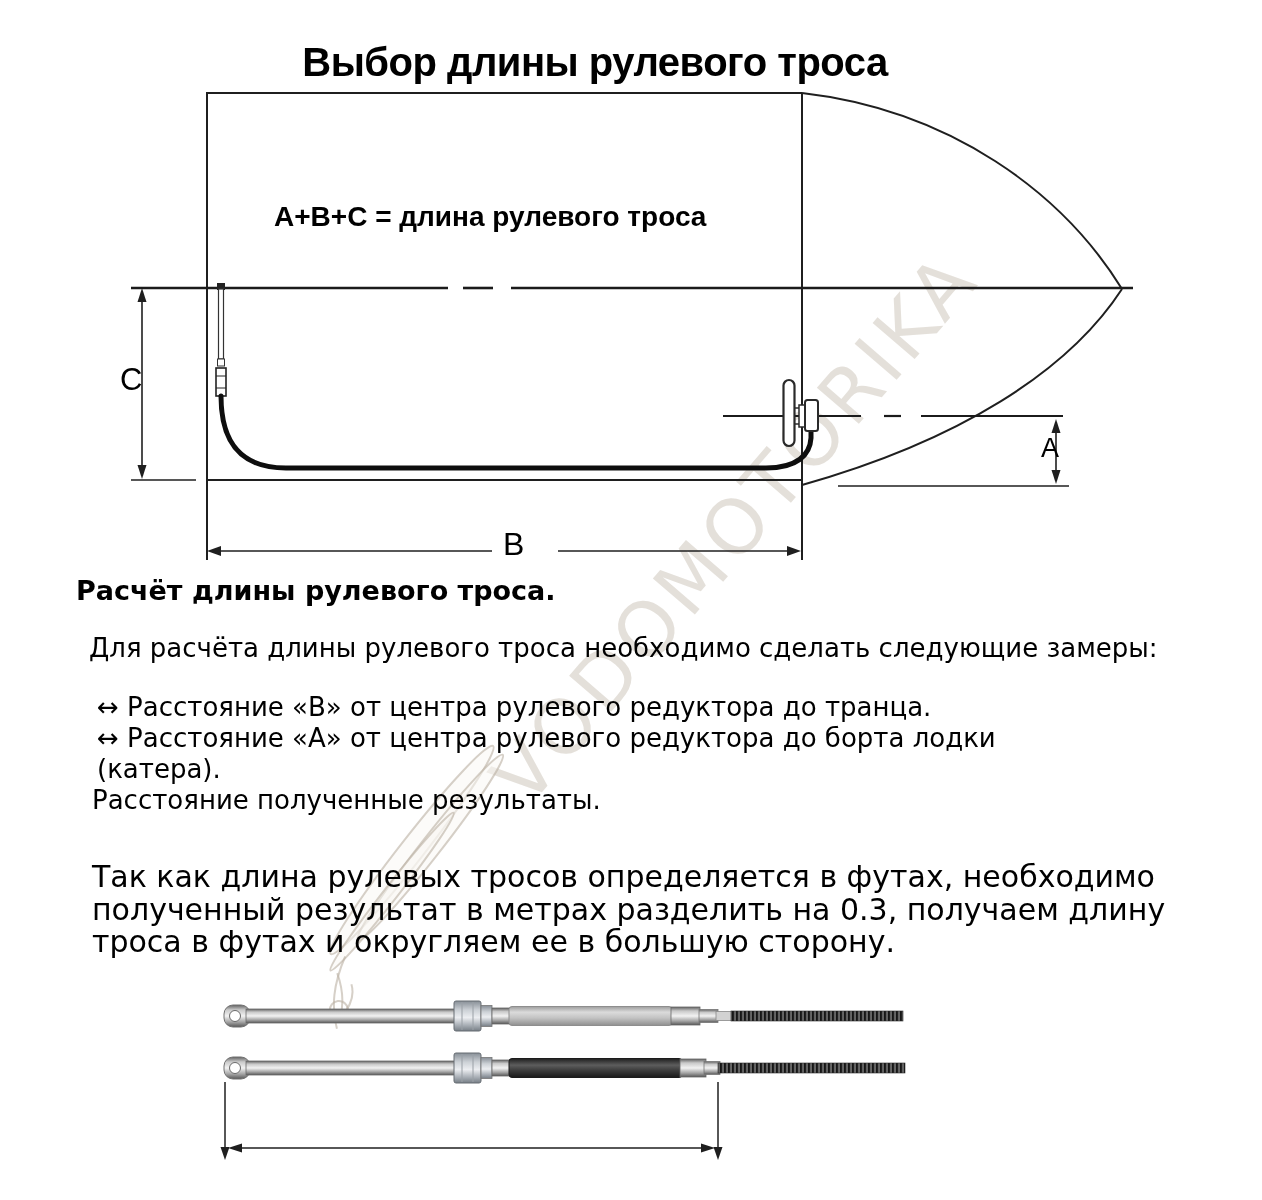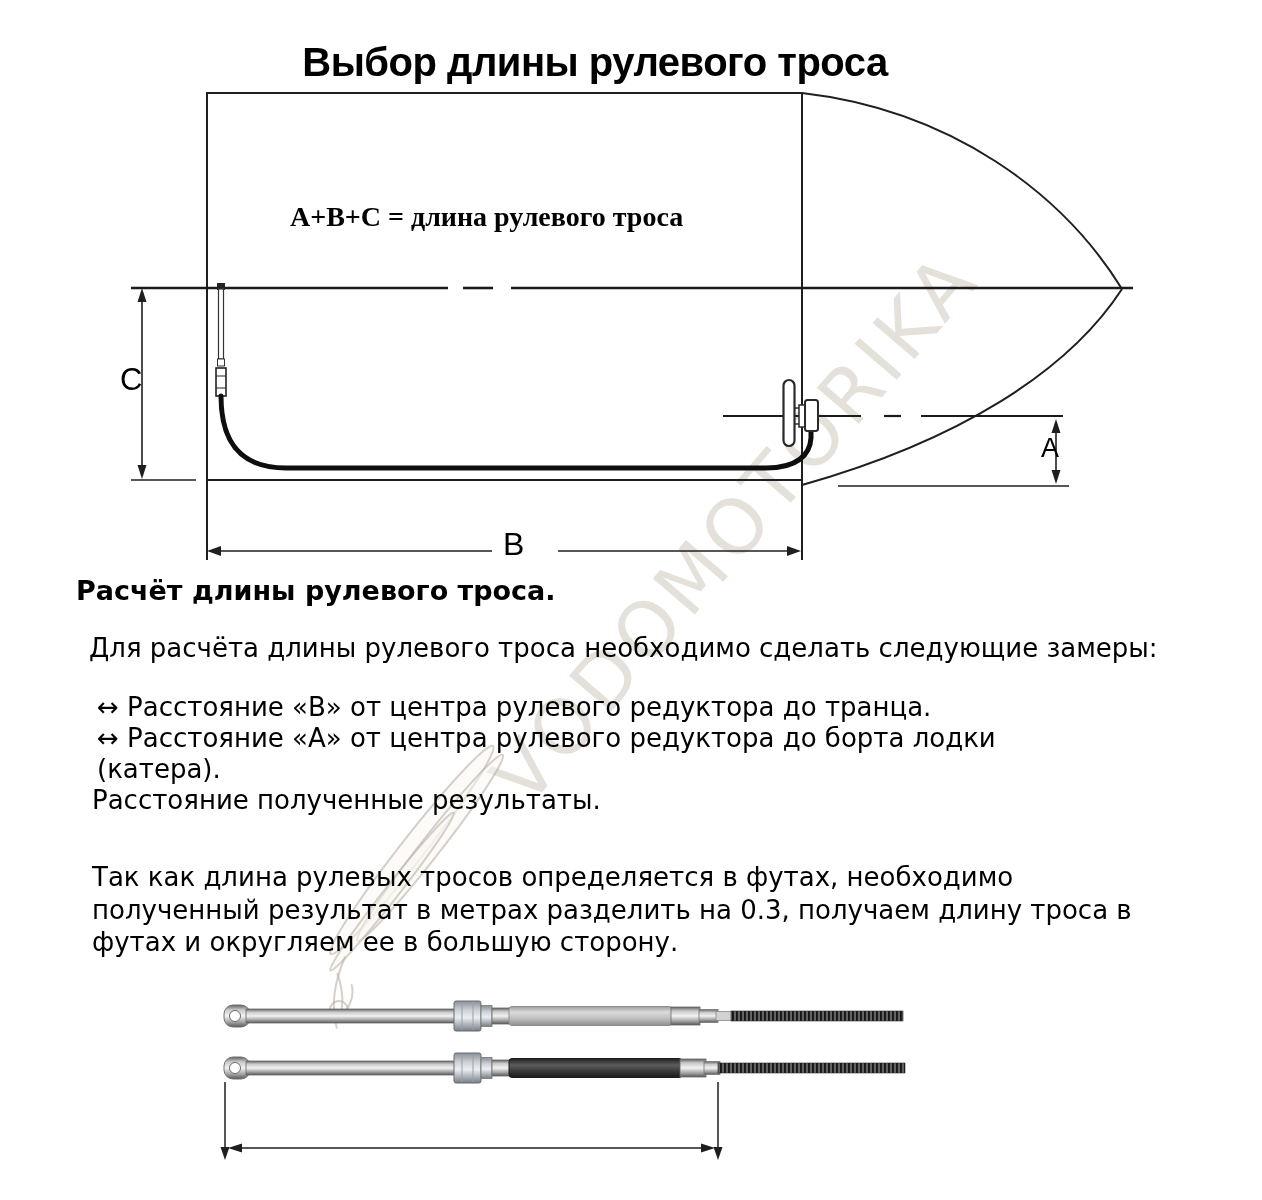--- a/index.html
+++ b/index.html
@@ -9,31 +9,31 @@
   
   #wm-text{left:385px;top:478px;width:700px;height:100px;line-height:100px;text-align:center;
            font-size:76px;letter-spacing:5px;font-family:"DejaVu Sans",sans-serif;
            color:rgba(190,181,167,0.42);transform:rotate(-49.3deg);white-space:nowrap;z-index:0;}
   
   #art{left:0;top:0;z-index:1;pointer-events:none;}
   
   .txt{z-index:2;}
   #title{left:0;top:10px;width:1190px;text-align:center;font-family:"Liberation Sans",sans-serif;
          font-weight:bold;font-size:40px;letter-spacing:-0.5px;line-height:48px;margin-top:28px;}
-  #formula{left:274px;top:201px;font-family:Liberation Serif, serif;font-weight:bold;font-size:28px;margin-left:16px;}
+  #formula{left:274px;top:201px;font-family:Liberation Sans, sans-serif;font-weight:bold;font-size:28px;}
   .dimlbl{font-family:"Liberation Sans",sans-serif;}
   #lblC{left:120px;top:362px;font-size:31px;}
   #lblA{left:1041px;top:433px;font-size:27px;}
   #lblB{left:503px;top:526px;font-size:32px;}
   #heading{left:76px;top:575px;font-weight:bold;font-size:27px;}
   #intro{left:89px;top:633px;font-size:26px;}
   #bullets{left:92px;top:692px;width:1030px;font-size:26px;line-height:31px;}
   #bullets .b{padding-left:5px;}
   #bullets .sum{padding-left:0;}
-  #para{left:92px;top:861px;width:1080px;font-size:26px;line-height:32.5px;}
+  #para{left:92px;top:861px;width:1080px;font-size:30px;line-height:32.5px;}
   #caption{left:150px;top:1158px;width:812px;text-align:center;font-family:"Liberation Sans",sans-serif;
            font-weight:bold;font-size:30px;letter-spacing:-0.5px;}
 </style>
 </head>
 <body>
 
 <div id="stage">
 
   <div class="abs" id="wm-text">VODOMOTORIKA</div>
 

